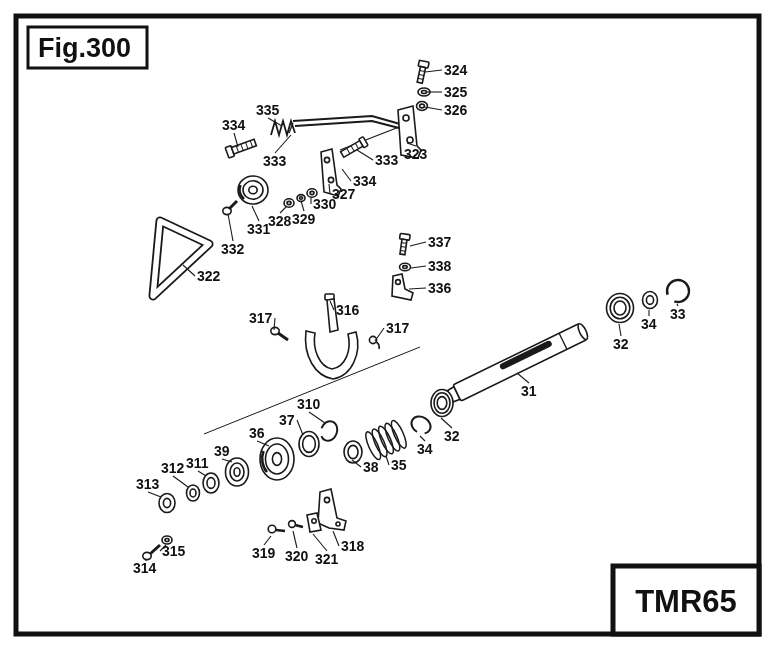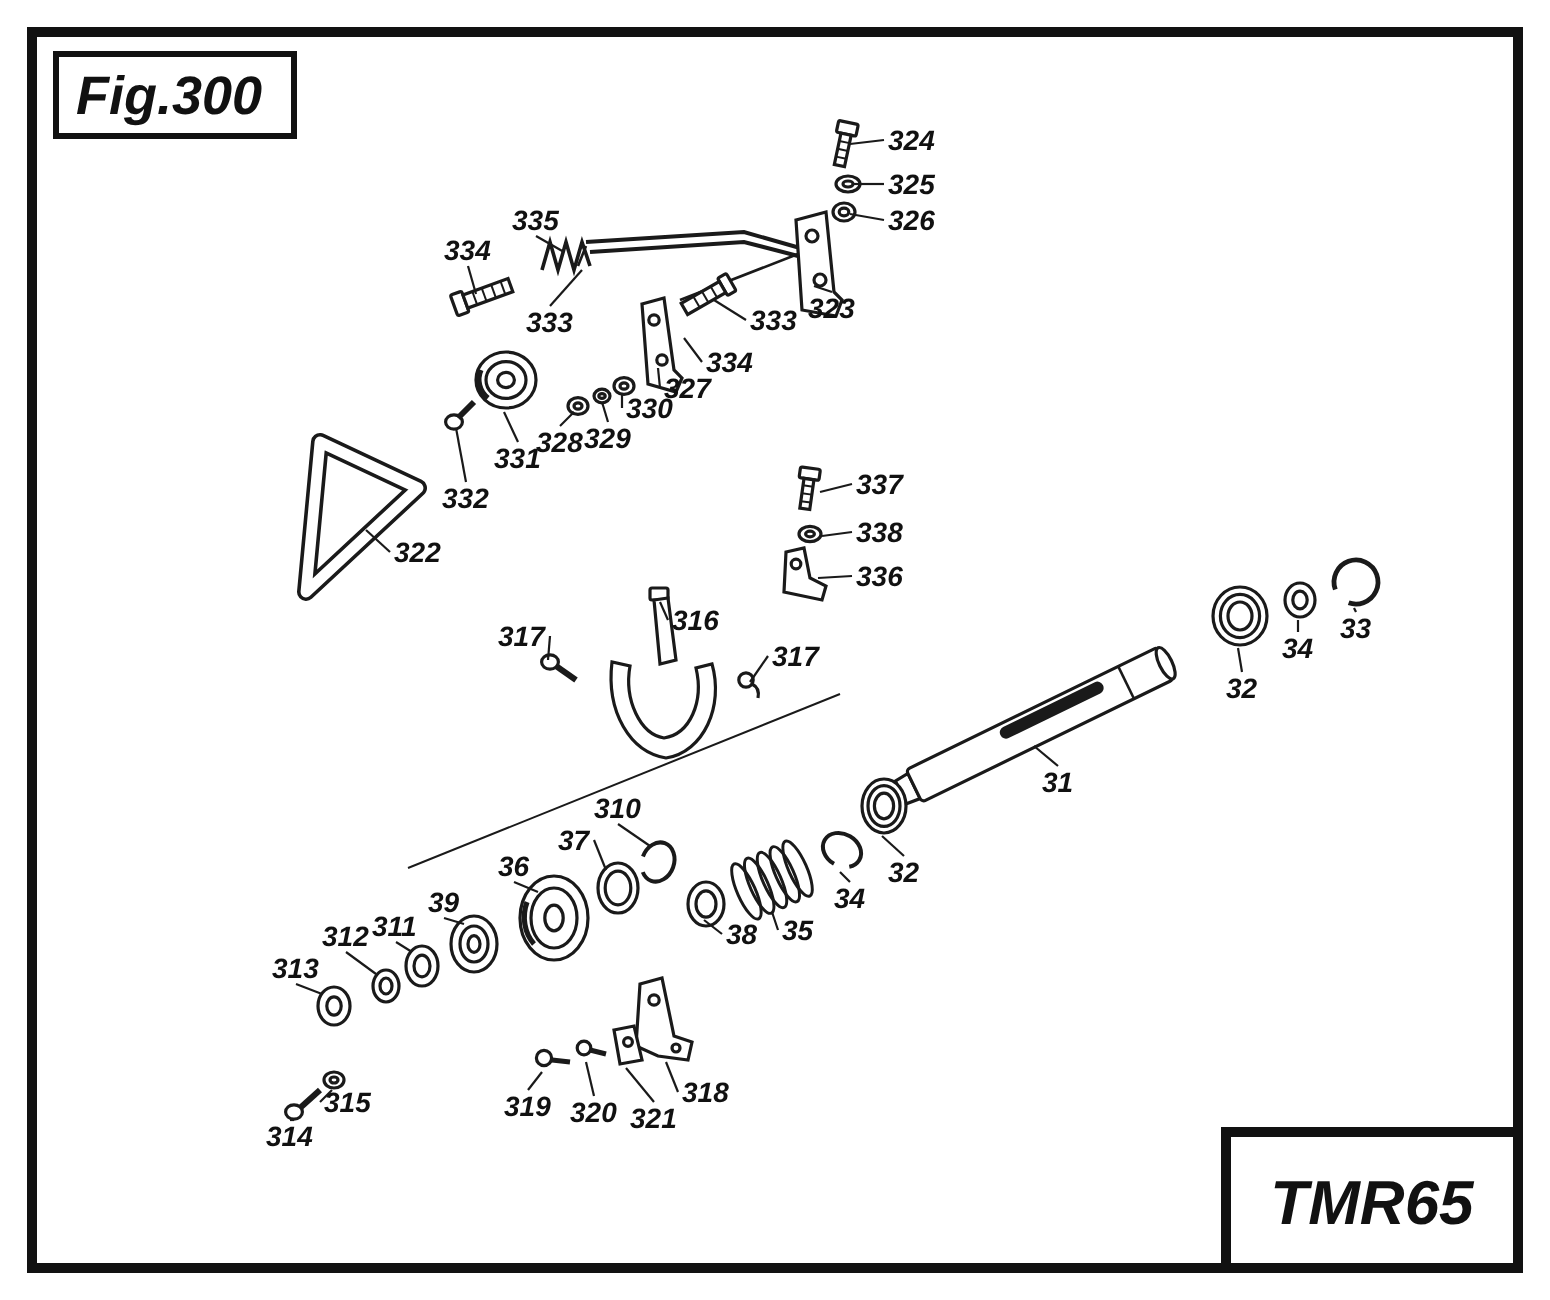--- a/index.html
+++ b/index.html
@@ -1,16 +1,16 @@
 <!DOCTYPE html>
 <html><head>
 <meta charset="utf-8">
 <style>
   html,body{margin:0;padding:0;background:#e8e8e8;}
-  .page{position:relative;width:775px;height:650px;background:#ffffff;font-family:"Liberation Sans",sans-serif;margin:0 auto;overflow:hidden;font-style:italic;}
+  .page{position:relative;width:775px;height:650px;background:#ffffff;font-family:"Liberation Sans",sans-serif;margin:0 auto;overflow:hidden;}
   svg{display:block;}
   .p{fill:#ffffff;stroke:#1a1a1a;stroke-width:1.6;}
   .ln{fill:none;stroke:#1a1a1a;}
   .dk{fill:#1a1a1a;stroke:none;}
   .callout-text{font-family:"Liberation Sans",sans-serif;font-weight:bold;font-size:14px;fill:#111111;}
   .callout-line{stroke:#1a1a1a;stroke-width:1.1;}
   .box-title{font-family:"Liberation Sans",sans-serif;font-weight:bold;font-size:27px;fill:#111111;}
   .box-model{font-family:"Liberation Sans",sans-serif;font-weight:bold;font-size:31px;fill:#111111;}
 </style>
 </head>

